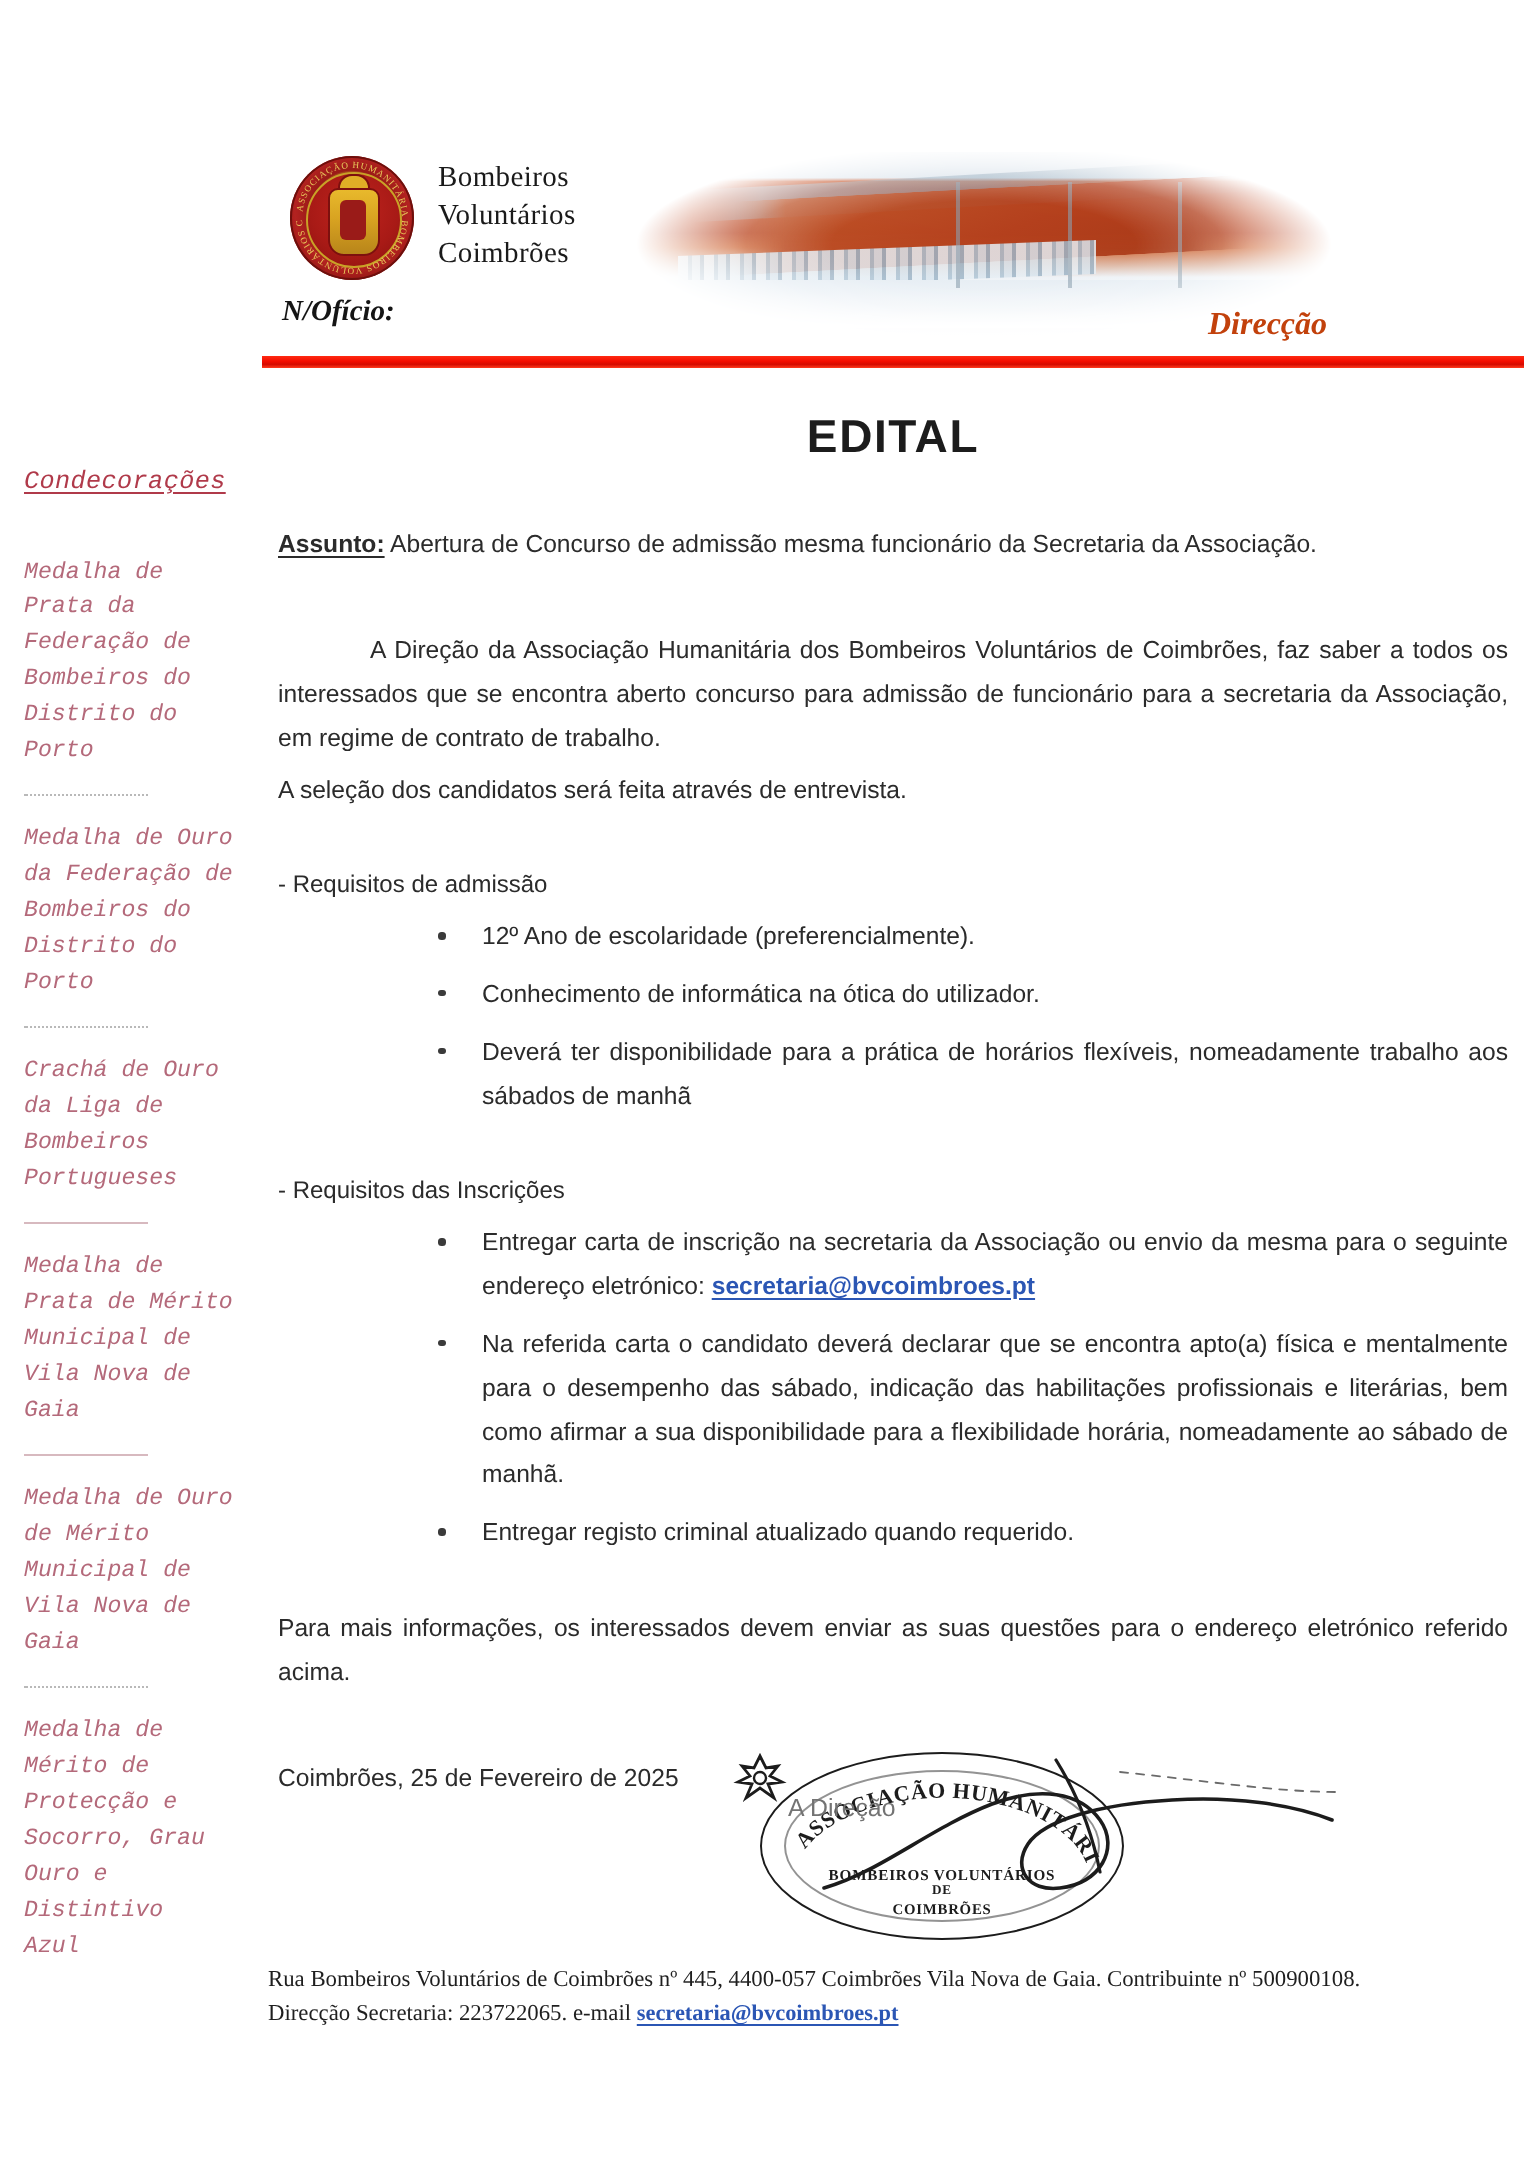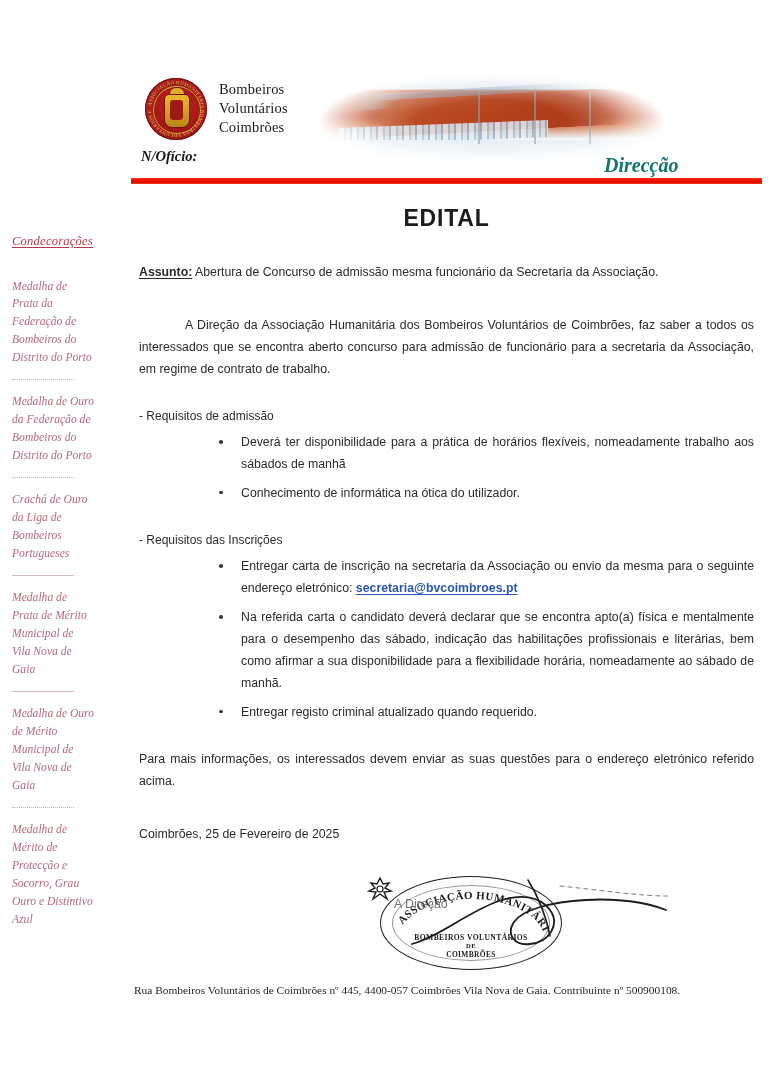--- a/index.html
+++ b/index.html
@@ -162,39 +162,39 @@
     width: 2px; height: 58%;
     background: rgba(140,160,175,0.6);
   }
   #direccao {
     position: absolute;
     left: 604px;
     top: 154px;
     font-family: "Liberation Serif", serif;
     font-style: italic;
     font-weight: bold;
-    font-size: 20px;
-    color: #0f766e;
+    font-size: 16px;
+    color: #c2410c;
   }
   #red-rule {
     position: absolute;
     left: 131px;
     top: 178px;
     width: 631px;
     height: 6px;
     background: linear-gradient(180deg, #ff2a12 0%, #f20d00 45%, #d50b00 70%, #ff3a1e 100%);
   }
 
   
   #sidebar {
     position: absolute;
     left: 12px;
     top: 232px;
     width: 118px;
-    font-family: Liberation Serif, serif;
+    font-family: Liberation Mono, monospace;
     font-style: italic;
     color: #b4697a;
     font-size: 11.6px;
     line-height: 1.55;
   }
   #sidebar-title {
     color: #b03a4a;
     font-size: 12.6px;
     font-style: italic;
     text-decoration: underline;
@@ -463,25 +463,27 @@
 
 <div id="main">
 
   <div id="doc-title">EDITAL</div>
 
   <p id="assunto-line">
     <span id="assunto-label">Assunto:</span><span> Abertura de Concurso de admissão mesma funcionário da Secretaria da Associação.</span>
   </p>
 
   <p class="body-para indent">A Direção da Associação Humanitária dos Bombeiros Voluntários de Coimbrões, faz saber a todos os interessados que se encontra aberto concurso para admissão de funcionário para a secretaria da Associação, em regime de contrato de trabalho.</p>
+  <p class="body-para noindent">A seleção dos candidatos será feita através de entrevista.</p>
 
   <p class="section-head">- Requisitos de admissão</p>
   <ul class="req-list">
+    <li>12º Ano de escolaridade (preferencialmente).</li>
+    <li>Conhecimento de informática na ótica do utilizador.</li>
     <li>Deverá ter disponibilidade para a prática de horários flexíveis, nomeadamente trabalho aos sábados de manhã</li>
-    <li>Conhecimento de informática na ótica do utilizador.</li>
   </ul>
 
   <p class="section-head">- Requisitos das Inscrições</p>
   <ul class="req-list">
     <li><span>Entregar carta de inscrição na secretaria da Associação ou envio da mesma para o seguinte endereço eletrónico: </span><a class="maillink" href="#">secretaria@bvcoimbroes.pt</a></li>
     <li>Na referida carta o candidato deverá declarar que se encontra apto(a) física e mentalmente para o desempenho das sábado, indicação das habilitações profissionais e literárias, bem como afirmar a sua disponibilidade para a flexibilidade horária, nomeadamente ao sábado de manhã.</li>
     <li>Entregar registo criminal atualizado quando requerido.</li>
   </ul>
 
   <p id="closing-para">Para mais informações, os interessados devem enviar as suas questões para o endereço eletrónico referido acima.</p>
@@ -516,13 +518,14 @@
   <svg id="signature" viewBox="0 0 260 120">
     <path d="M2 78 C 30 70, 55 48, 86 36 C 110 27, 130 30, 140 44 C 150 58, 140 76, 120 78
              C 104 80, 96 68, 104 56 C 112 44, 140 36, 176 34 C 206 32, 236 36, 256 44" fill="none" stroke="#1c1c1c" stroke-width="1.8" stroke-linecap="round"></path>
     <path d="M118 14 C 128 30, 136 50, 140 70" fill="none" stroke="#1c1c1c" stroke-width="1.6" stroke-linecap="round"></path>
     <path d="M150 20 C 190 24, 228 30, 258 30" fill="none" stroke="#6a6a6a" stroke-width="0.9" stroke-dasharray="4 4" stroke-linecap="round"></path>
   </svg>
 </div>
 
 <div id="footer">
   <div class="f-line">Rua Bombeiros Voluntários de Coimbrões nº 445, 4400-057 Coimbrões Vila Nova de Gaia. Contribuinte nº 500900108.</div>
+  <div class="f-line"><span>Direcção Secretaria: 223722065. e-mail </span><a class="maillink" href="#">secretaria@bvcoimbroes.pt</a></div>
 </div>
 
 </body></html>

